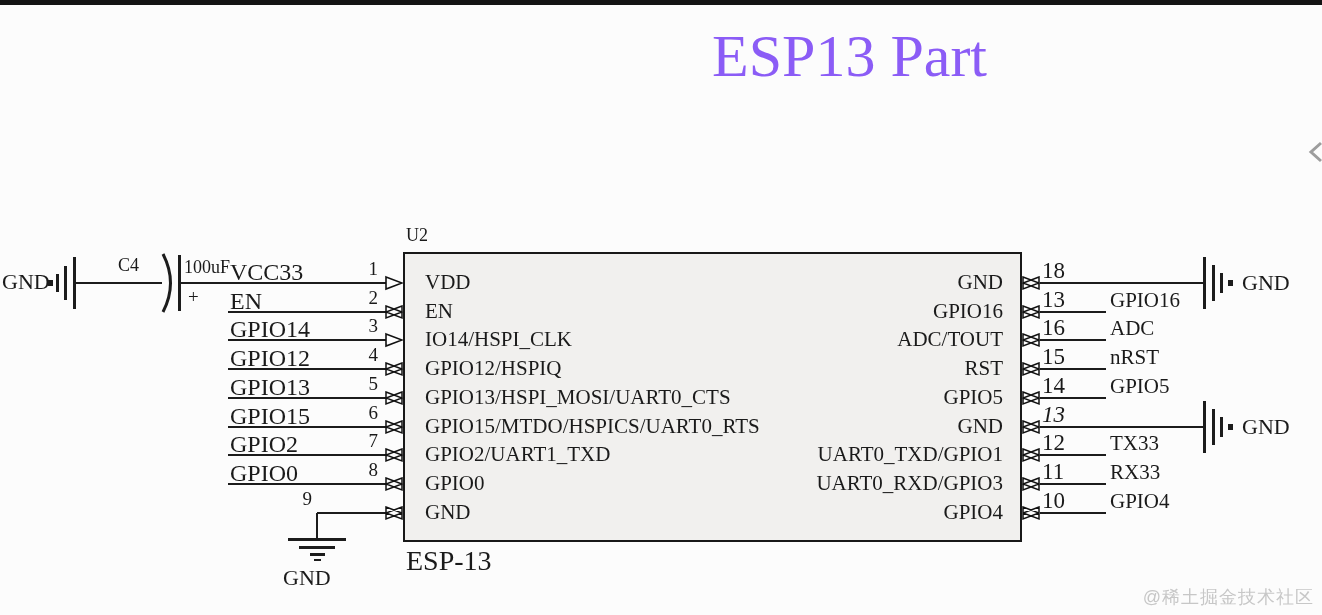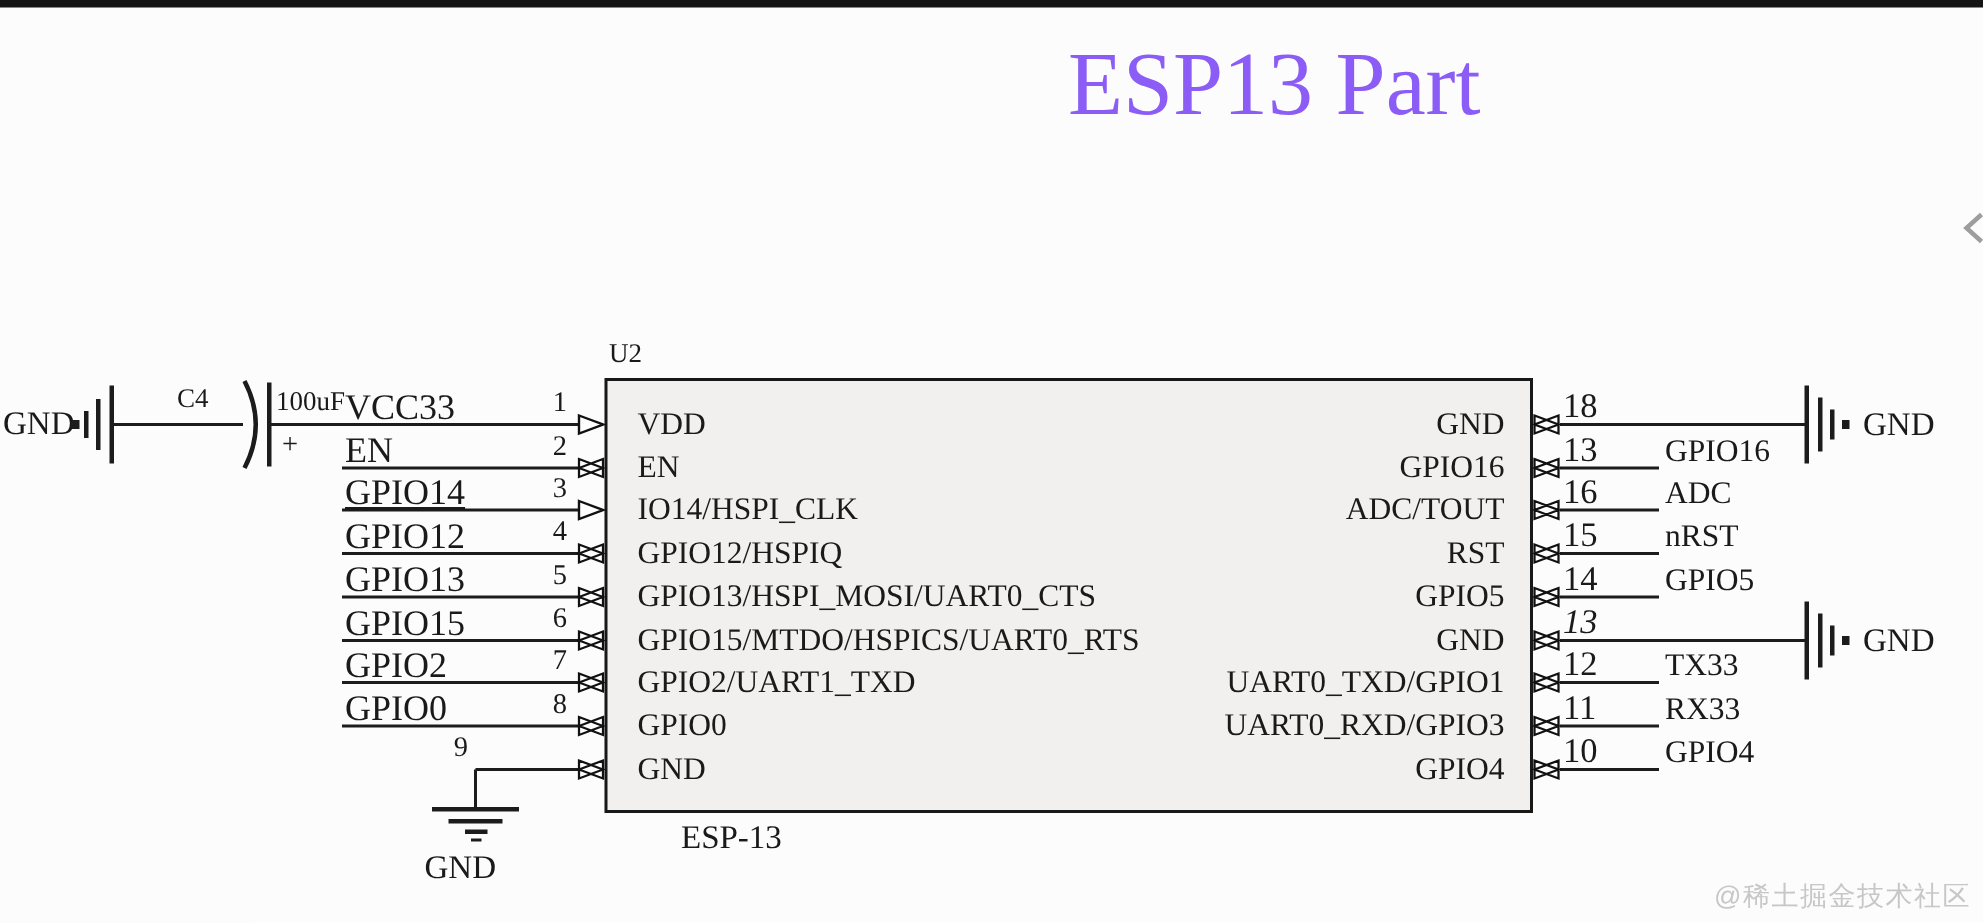--- a/index.html
+++ b/index.html
@@ -28,21 +28,21 @@
 </head>
 <body>
 
 <div id="canvas">
 
   <div class="topbar"></div>
   <div class="title">ESP13 Part</div>
 
   <div class="chip"></div>
   <div class="ref" style="left:406px;top:225px;">U2</div>
-  <div class="ref" style="left:406px;top:545px;font-size:22px;margin-left:48px;">ESP-13</div>
+  <div class="ref" style="left:406px;top:545px;font-size:28px;">ESP-13</div>
 
   <div class="gndtxt" style="left:2px;top:269px;">GND</div>
   <div class="gbar" style="left:48px;top:280px;width:5px;height:6px;"></div>
   <div class="gbar" style="left:56px;top:274px;width:3px;height:18px;"></div>
   <div class="gbar" style="left:64px;top:266px;width:3px;height:34px;"></div>
   <div class="gbar" style="left:73px;top:257px;width:3px;height:52px;"></div>
   <div class="wire" style="left:76px;top:282px;width:86px;"></div>
   <div class="ref" style="left:118px;top:255px;">C4</div>
   <svg style="left:155px;top:251px;" width="30" height="64" viewBox="0 0 30 64">
     <path d="M8,3 Q23,32 8,61" fill="none" stroke="#1c1c1c" stroke-width="3"></path>

